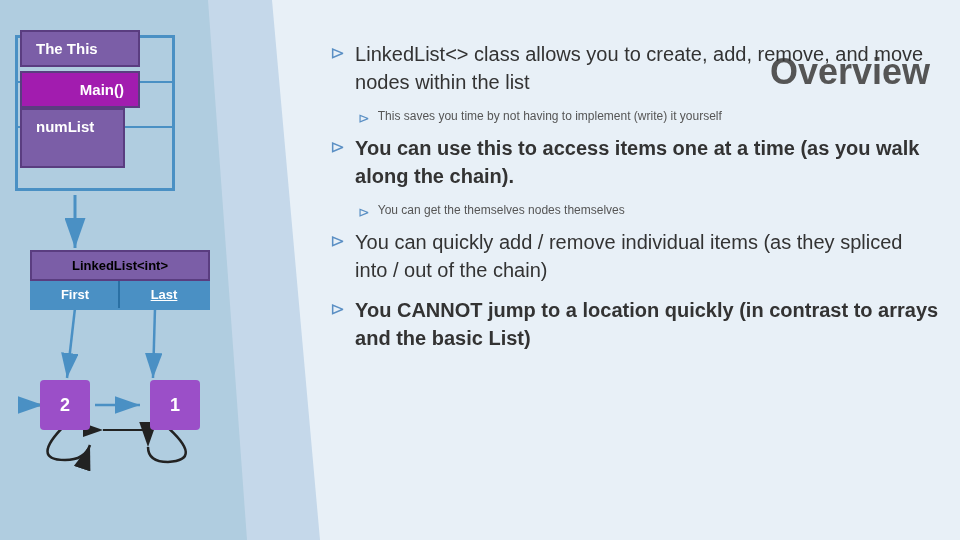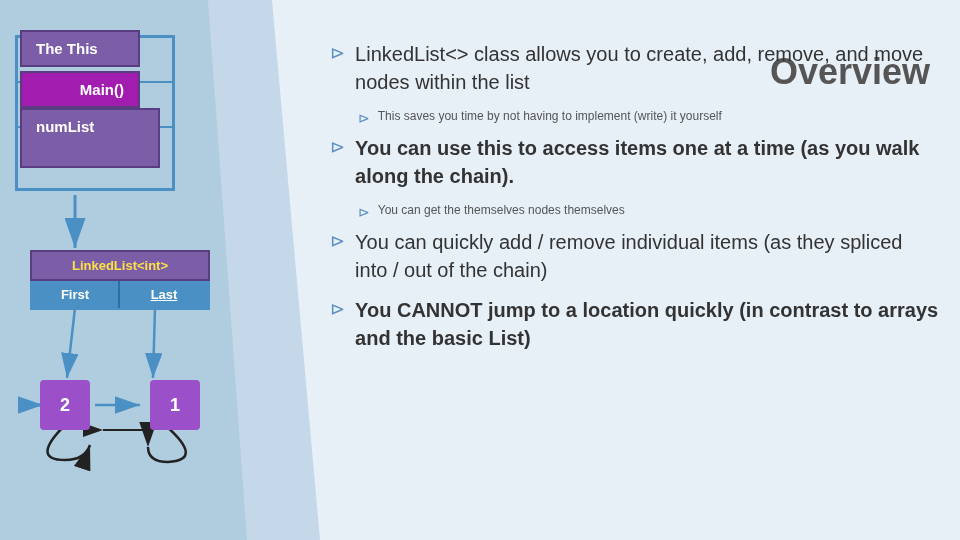--- a/index.html
+++ b/index.html
@@ -72,37 +72,37 @@
       margin-top: 4px;
       text-align: right;
     }
 
     .stack-numlist {
       background: #7b5ea7;
       color: white;
       font-size: 15px;
       font-weight: bold;
       padding: 8px 14px;
-      width: 140px;
+      width: 105px;
       height: 60px;
       border: 2px solid #5a3d80;
       margin-top: 0;
     }
 
     
     .linkedlist-container {
       position: absolute;
       left: 30px;
       top: 250px;
       z-index: 10;
     }
 
     .linkedlist-label {
       background: #7b5ea7;
-      color: #fde047;
+      color: #000000;
       font-size: 13px;
       font-weight: bold;
       padding: 6px 12px;
       width: 180px;
       text-align: center;
       border: 2px solid #5a3d80;
     }
 
     .linkedlist-row {
       display: flex;

